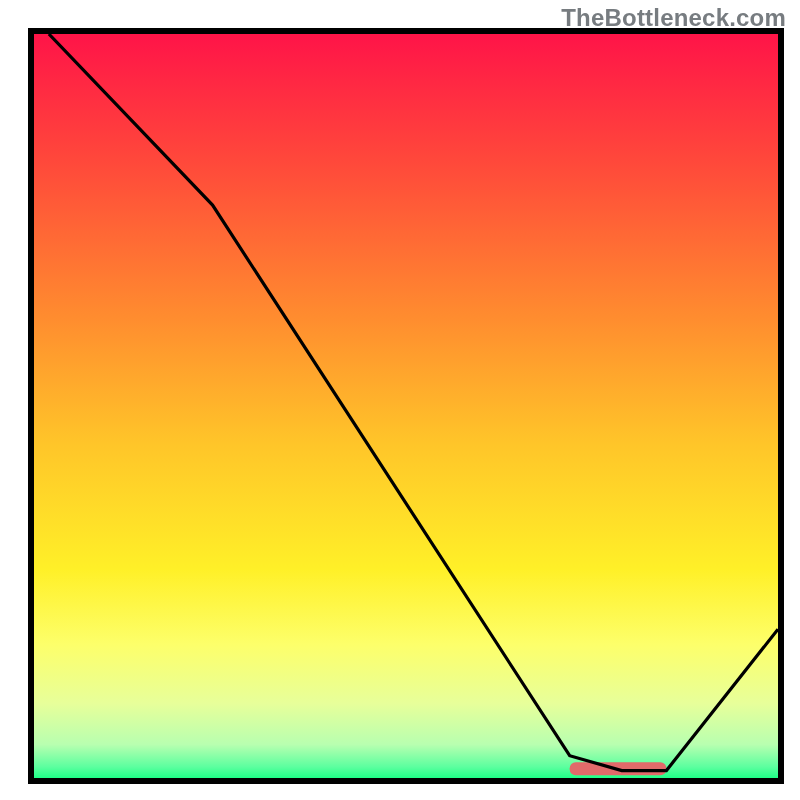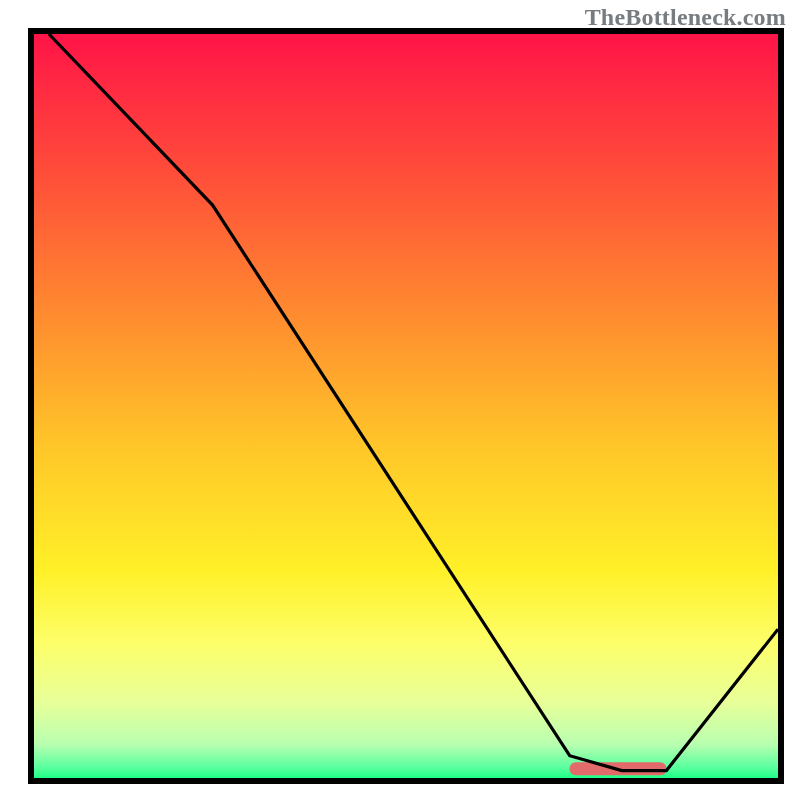--- a/index.html
+++ b/index.html
@@ -8,21 +8,20 @@
     width: 800px;
     height: 800px;
     background: #ffffff;
     font-family: Arial, Helvetica, sans-serif;
     overflow: hidden;
   }
   .frame {
     position: relative;
     width: 800px;
     height: 604px;
-    font-family: Liberation Serif, serif;
   }
   .watermark {
     position: absolute;
     top: 4px;
     right: 14px;
     font-size: 24px;
     font-weight: 600;
     color: #777c80;
     letter-spacing: 0.2px;
     user-select: none;

